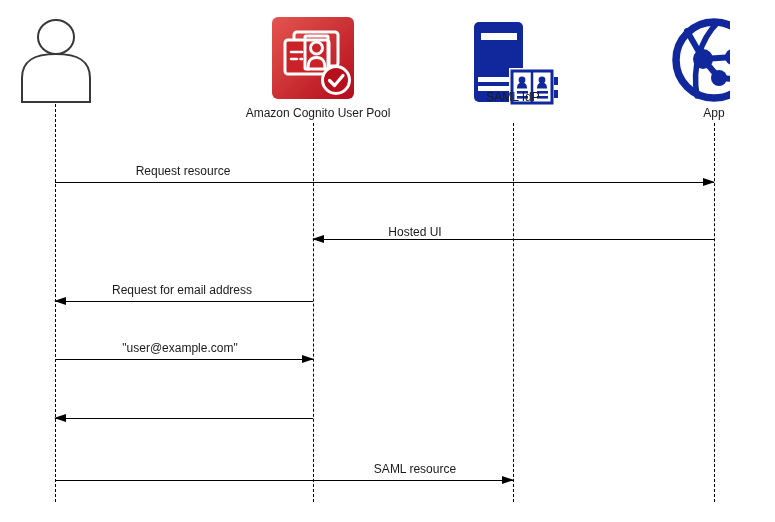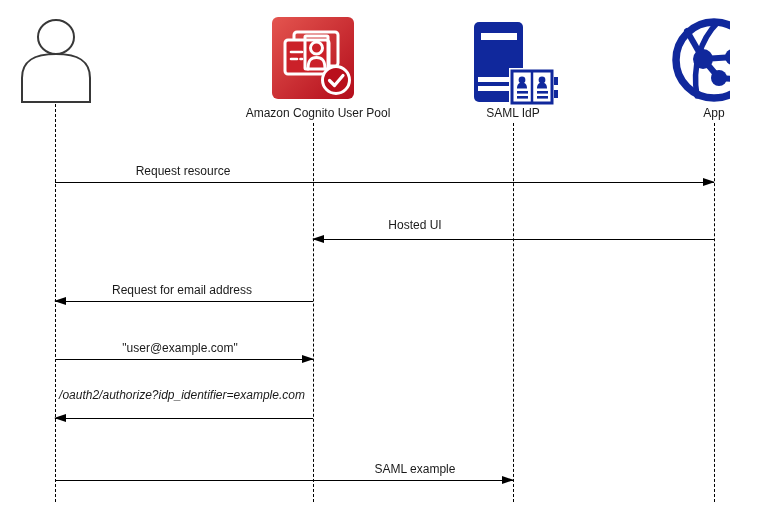--- a/index.html
+++ b/index.html
@@ -39,21 +39,21 @@
     white-space:nowrap;transform:translateX(-50%);
     text-align:center;background:#ffffff;padding:0 2px;
   }
   .msg-label .u2{font-style:italic;display:block;}
   .msg-label .u1{display:block;}
 
   
   #m1-line{left:55px;top:182px;width:659px;}
   #m1-label{left:183px;top:165px;}
   #m2-line{left:313px;top:239px;width:401px;}
-  #m2-label{left:415px;top:219px;}
+  #m2-label{left:415px;top:226px;}
   #m3-line{left:55px;top:301px;width:258px;}
   #m3-label{left:182px;top:284px;}
   #m4-line{left:55px;top:359px;width:258px;}
   #m4-label{left:180px;top:342px;}
   #m5-line{left:55px;top:418px;width:258px;}
   #m5-label{left:182px;top:389px;}
   #m6-line{left:55px;top:480px;width:458px;}
   #m6-label{left:415px;top:463px;}
 
   
@@ -61,21 +61,21 @@
   #ll-cognito{left:313px;top:123px;height:379px;}
   #ll-saml{left:513px;top:123px;height:379px;}
   #ll-app{left:714px;top:123px;height:379px;}
 
   
   #ic-user{left:17px;top:10px;}
   #ic-cognito{left:272px;top:17px;}
   #ic-saml{left:472px;top:20px;}
   #ic-app{left:671px;top:17px;}
   #lb-cognito{left:318px;top:106px;}
-  #lb-saml{left:513px;top:106px;}
+  #lb-saml{left:513px;top:90px;}
   #lb-app{left:714px;top:106px;text-align:center;}
 </style>
 </head>
 <body>
 
 <div class="canvas">
 
   <div class="icon-box" id="ic-user">
     <svg width="78" height="94" viewBox="0 0 78 94">
       <path d="M5,92 L5,68 C5,50 18,44 39,44 C60,44 73,50 73,68 L73,92 Z" fill="#ffffff" stroke="#383838" stroke-width="2"></path>
@@ -180,27 +180,26 @@
 
   <div class="msg">
     <div class="msg-label" id="m4-label">"user@example.com"</div>
     <div class="msg-line" id="m4-line">
       <span class="arrowhead arrow-right"></span>
     </div>
   </div>
 
   <div class="msg">
     <div class="msg-label" id="m5-label">
-      <span class="u2">/oauth2/authorize?idp_identifier=example.com</span>
     </div>
     <div class="msg-line" id="m5-line">
       <span class="arrowhead arrow-left"></span>
     </div>
   </div>
 
   <div class="msg">
-    <div class="msg-label" id="m6-label">SAML example</div>
+    <div class="msg-label" id="m6-label">SAML resource</div>
     <div class="msg-line" id="m6-line">
       <span class="arrowhead arrow-right"></span>
     </div>
   </div>
 
 </div>
 
 </body></html>

